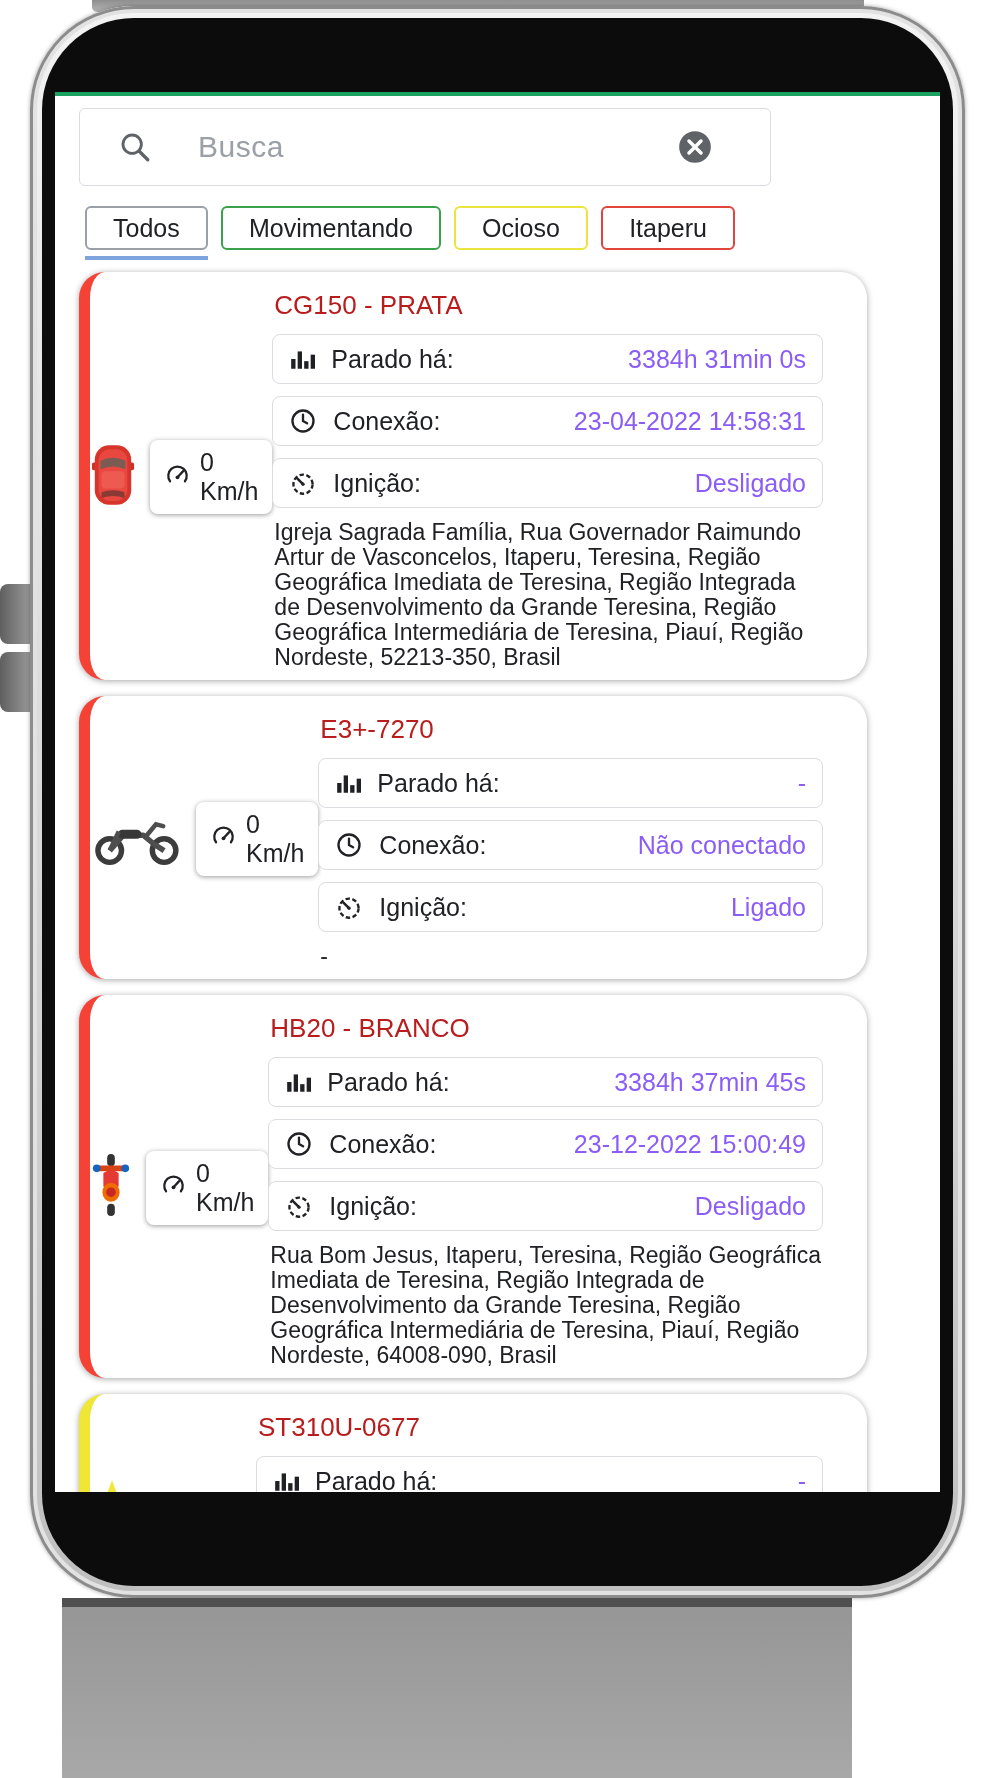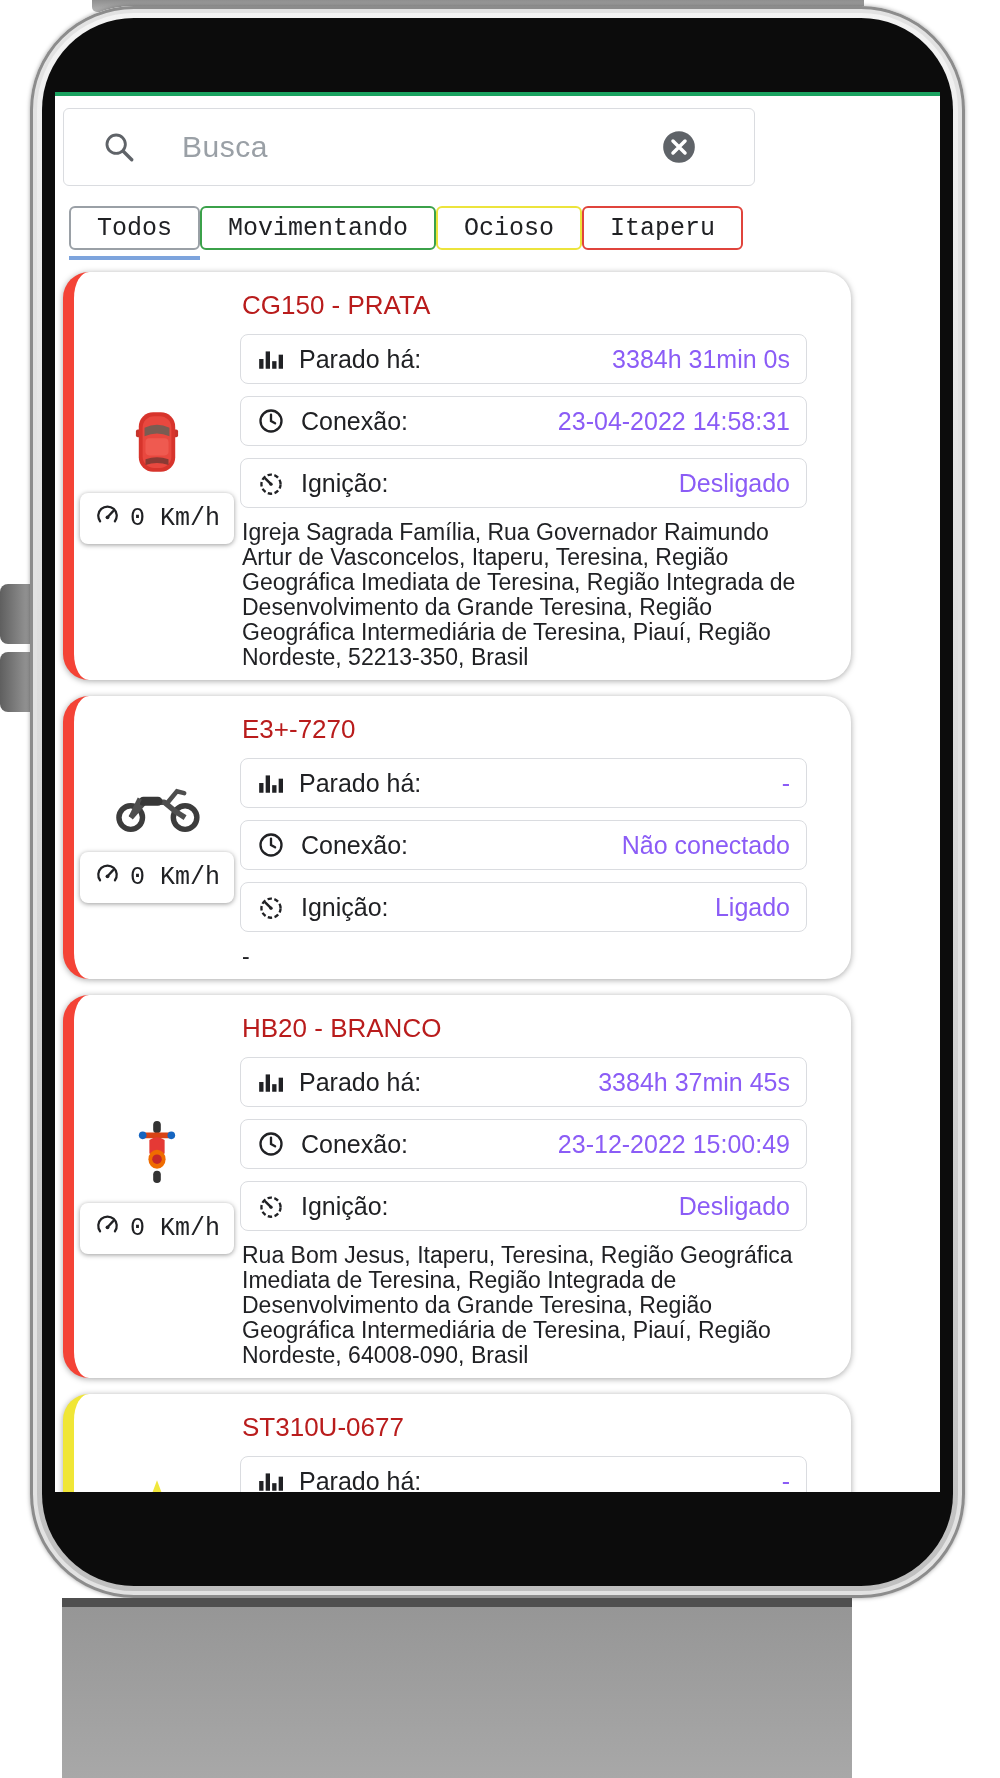--- a/index.html
+++ b/index.html
@@ -18,44 +18,44 @@
   .phone { position:absolute; left:30px; top:6px; width:935px; height:1592px; border-radius:104px;
     background:linear-gradient(180deg,#f3f3f3,#bfbfbf);
     box-shadow: inset 0 0 0 3px #8c8c8c, inset 0 0 0 7px #e2e2e2, 0 0 4px rgba(0,0,0,.35); }
   .bezel { position:absolute; inset:12px; border-radius:92px; background:#0c0c0c; }
   .screen { position:absolute; left:13px; right:13px; top:74px; bottom:94px; background:#ffffff;
     border-top:4px solid #1aa260; overflow:hidden; }
   .stand { position:absolute; left:62px; top:1598px; width:790px; height:180px;
     background:linear-gradient(180deg,#969696,#a8a8a8); border-top:9px solid #4f4f4f; }
 
   
-  .content { width:692px; margin-left:8px; }
+  .content { width:692px; margin-left:24px; }
   .search-bar { margin-top:12px; height:78px; border:1px solid #dadce0; border-radius:6px;
     display:flex; align-items:center; background:#fff; }
   .search-bar .mag { margin-left:38px; display:flex; }
   .search-placeholder { margin-left:46px; font-size:30px; color:#9aa0a6; letter-spacing:.5px; }
   .clear-btn { margin-left:auto; margin-right:56px; width:38px; height:38px; display:flex;
     border:none; background:none; padding:0; cursor:pointer; }
 
   .filters { margin:20px 36px 0 6px; display:flex; justify-content:space-between; }
   .chip-wrap { position:relative; }
   .chip { height:44px; min-width:110px; border-radius:6px; background:#fff; display:flex;
     align-items:center; justify-content:center; padding:0 26px; font-size:25px; color:#202124;
-    border:2px solid #9aa0a6; cursor:pointer; white-space:nowrap;font-family:Liberation Mono, monospace; }
+    border:2px solid #9aa0a6; cursor:pointer; white-space:nowrap; }
   .chip.c-moving  { border-color:#3ba14a; }
   .chip.c-idle    { border-color:#ece43c; }
   .chip.c-stopped { border-color:#e0443c; }
   .tab-underline { position:absolute; left:0; right:0; bottom:-10px; height:4px; background:#7da4dd; }
 
   .cards { margin-top:22px; display:flex; flex-direction:column; gap:16px; padding-bottom:40px; }
   .card { width:788px; background:#fff; border-radius:26px; border-left:11px solid #f44336;
     box-shadow:0 1px 6px rgba(0,0,0,.35); display:flex; padding:10px 44px 8px 0; }
   .card.card-idle { border-left-color:#f0e636; }
-  .card-left { flex:0 0 166px; display:flex; flex-direction:column; align-items:center;
-    justify-content:center; gap:14px;font-family:Liberation Mono, monospace; }
+  .card-left { flex:0 0 166px; display:flex; flex-direction:row; align-items:center;
+    justify-content:center; gap:14px; }
   .card-idle .card-left { justify-content:flex-start; padding-top:74px; }
   .card-right { flex:1; min-width:0; }
   .v-title { font-size:26px; line-height:34px; font-weight:400; margin:6px 0 12px 2px; color:#b91c1c; }
   .info-row { height:50px; border:1px solid #dadce0; border-radius:8px; background:#fff;
     display:flex; align-items:center; padding:13px 16px; margin-bottom:12px; }
   .info-row .ri  { display:flex; flex:0 0 auto; }
   .info-row .lab { margin-left:16px; font-size:25px; color:#202124; }
   .info-row .val { margin-left:auto; font-size:25px; color:#8b5cf6; white-space:nowrap; text-align:right; }
   .address { font-size:23px; line-height:25px; margin:2px 0 2px 2px; color:#202124; }
   .speed-badge { display:flex; align-items:center; gap:9px; padding:8px 14px; border-radius:8px;

